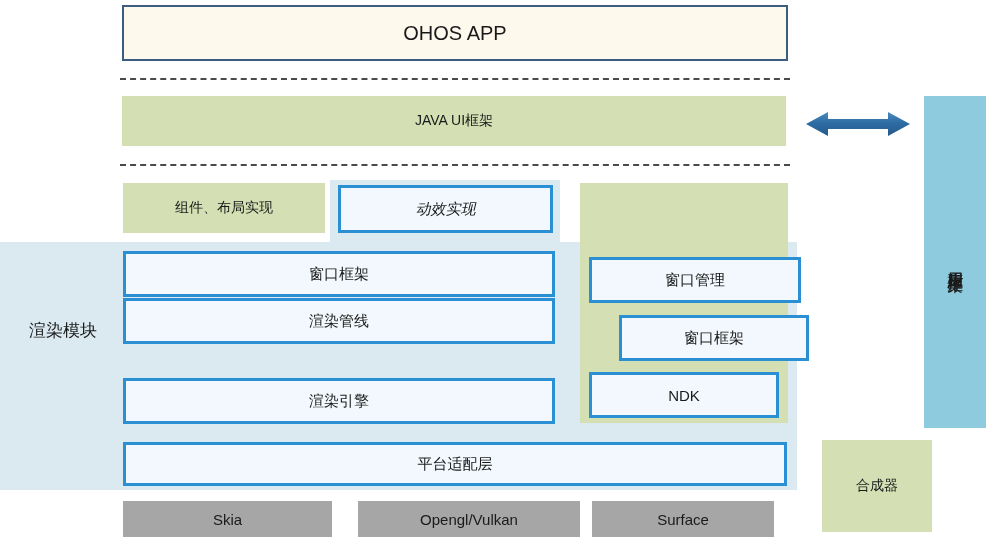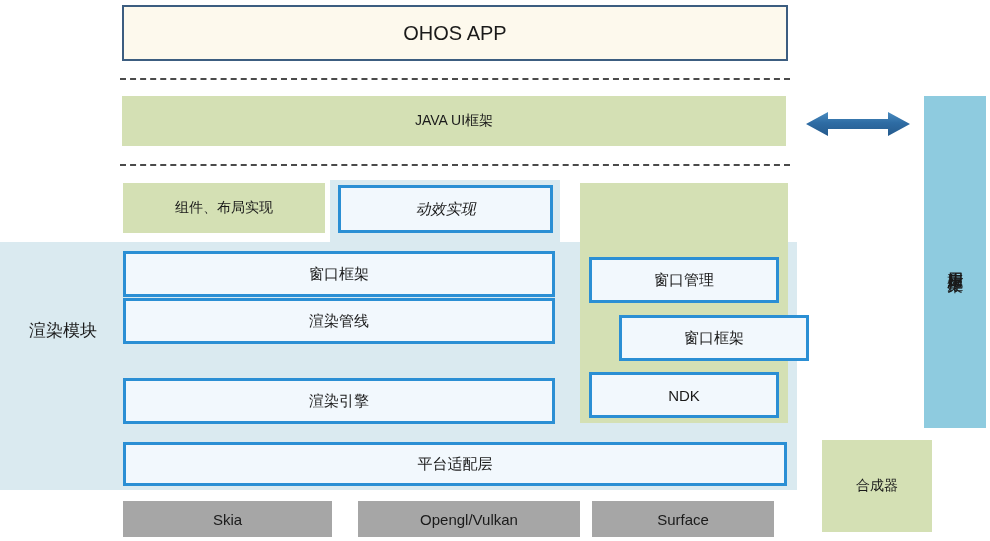--- a/index.html
+++ b/index.html
@@ -146,21 +146,21 @@
   <div class="abs blue-box center" style="left:123px; top:251px; width:432px; height:46px;">
     <span>窗口框架</span>
   </div>
   <div class="abs blue-box center" style="left:123px; top:298px; width:432px; height:46px;">
     <span>渲染管线</span>
   </div>
   <div class="abs blue-box center" style="left:123px; top:378px; width:432px; height:46px;">
     <span>渲染引擎</span>
   </div>
 
-  <div class="abs blue-box center" style="left:589px; top:257px; width:190px; height:46px;">
+  <div class="abs blue-box center" style="left:589px; top:257px; width:212px; height:46px;">
     <span>窗口管理</span>
   </div>
   <div class="abs blue-box center" style="left:619px; top:315px; width:190px; height:46px;">
     <span>窗口框架</span>
   </div>
   <div class="abs blue-box center" style="left:589px; top:372px; width:190px; height:46px;">
     <span>NDK</span>
   </div>
 
   <div class="abs blue-box center" style="left:123px; top:442px; width:664px; height:44px;">

